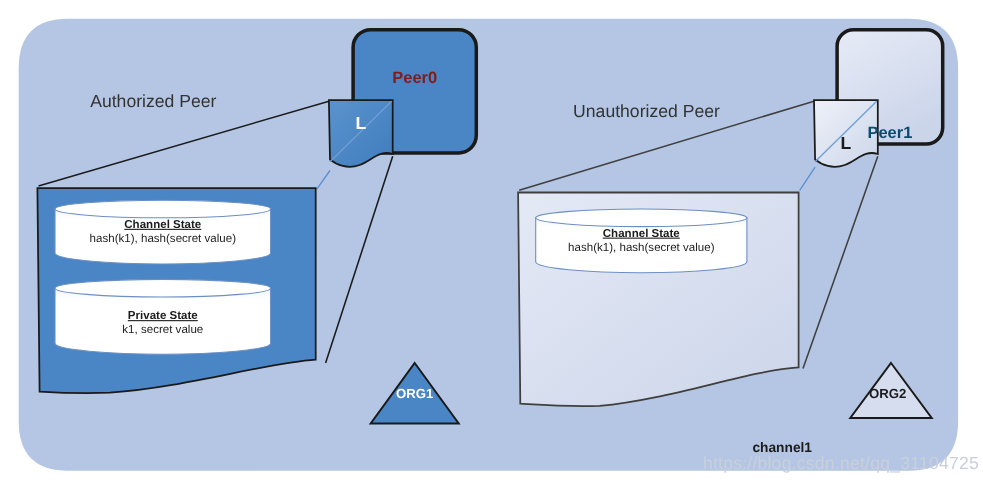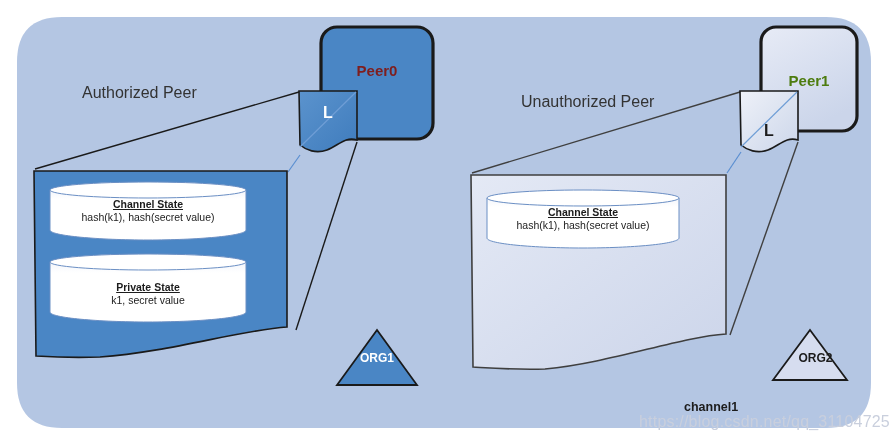--- a/index.html
+++ b/index.html
@@ -33,21 +33,21 @@
   .peer-label {
     font-size: 16px;
     font-weight: 400;
     color: #333333;
   }
   .peer-box-label {
     font-size: 15px;
     font-weight: bold;
   }
   .peer0-label { color: #7f1d1d; }
-  .peer1-label { color: #4d7c0f; }
+  .peer1-label { color: #0c4a6e; margin-top: 40px; }
   .ledger-letter {
     font-size: 16px;
     font-weight: bold;
   }
   .ledger-letter-light { color: #ffffff; }
   .ledger-letter-dark  { color: #1c1c1c; }
   .org-label {
     font-size: 12px;
     font-weight: bold;
   }
@@ -193,19 +193,19 @@
 
   <div class="txt peer-box-label peer1-label" style="left:775px; top:72px; width:68px; text-align:center;">Peer1</div>
 
   <div class="txt ledger-letter ledger-letter-dark" style="left:757px; top:122px; width:24px; text-align:center;">L</div>
 
   <div class="db-text-wrap" style="left:487px; top:206px; width:192px;">
     <div class="db-title">Channel State</div>
     <div class="db-sub">hash(k1), hash(secret value)</div>
   </div>
 
-  <div class="txt org-label org2-label" style="left:790px; top:351px; width:51px; text-align:center;">ORG2</div>
+  <div class="txt org-label org2-label" style="left:790px; top:351px; width:51px; ">ORG2</div>
 
   <div class="txt channel-label" style="left:684px; top:400px;">channel1</div>
 
   <div class="watermark" style="left:639px; top:413px;">https://blog.csdn.net/qq_31104725</div>
 
 </div>
 
 </body></html>

